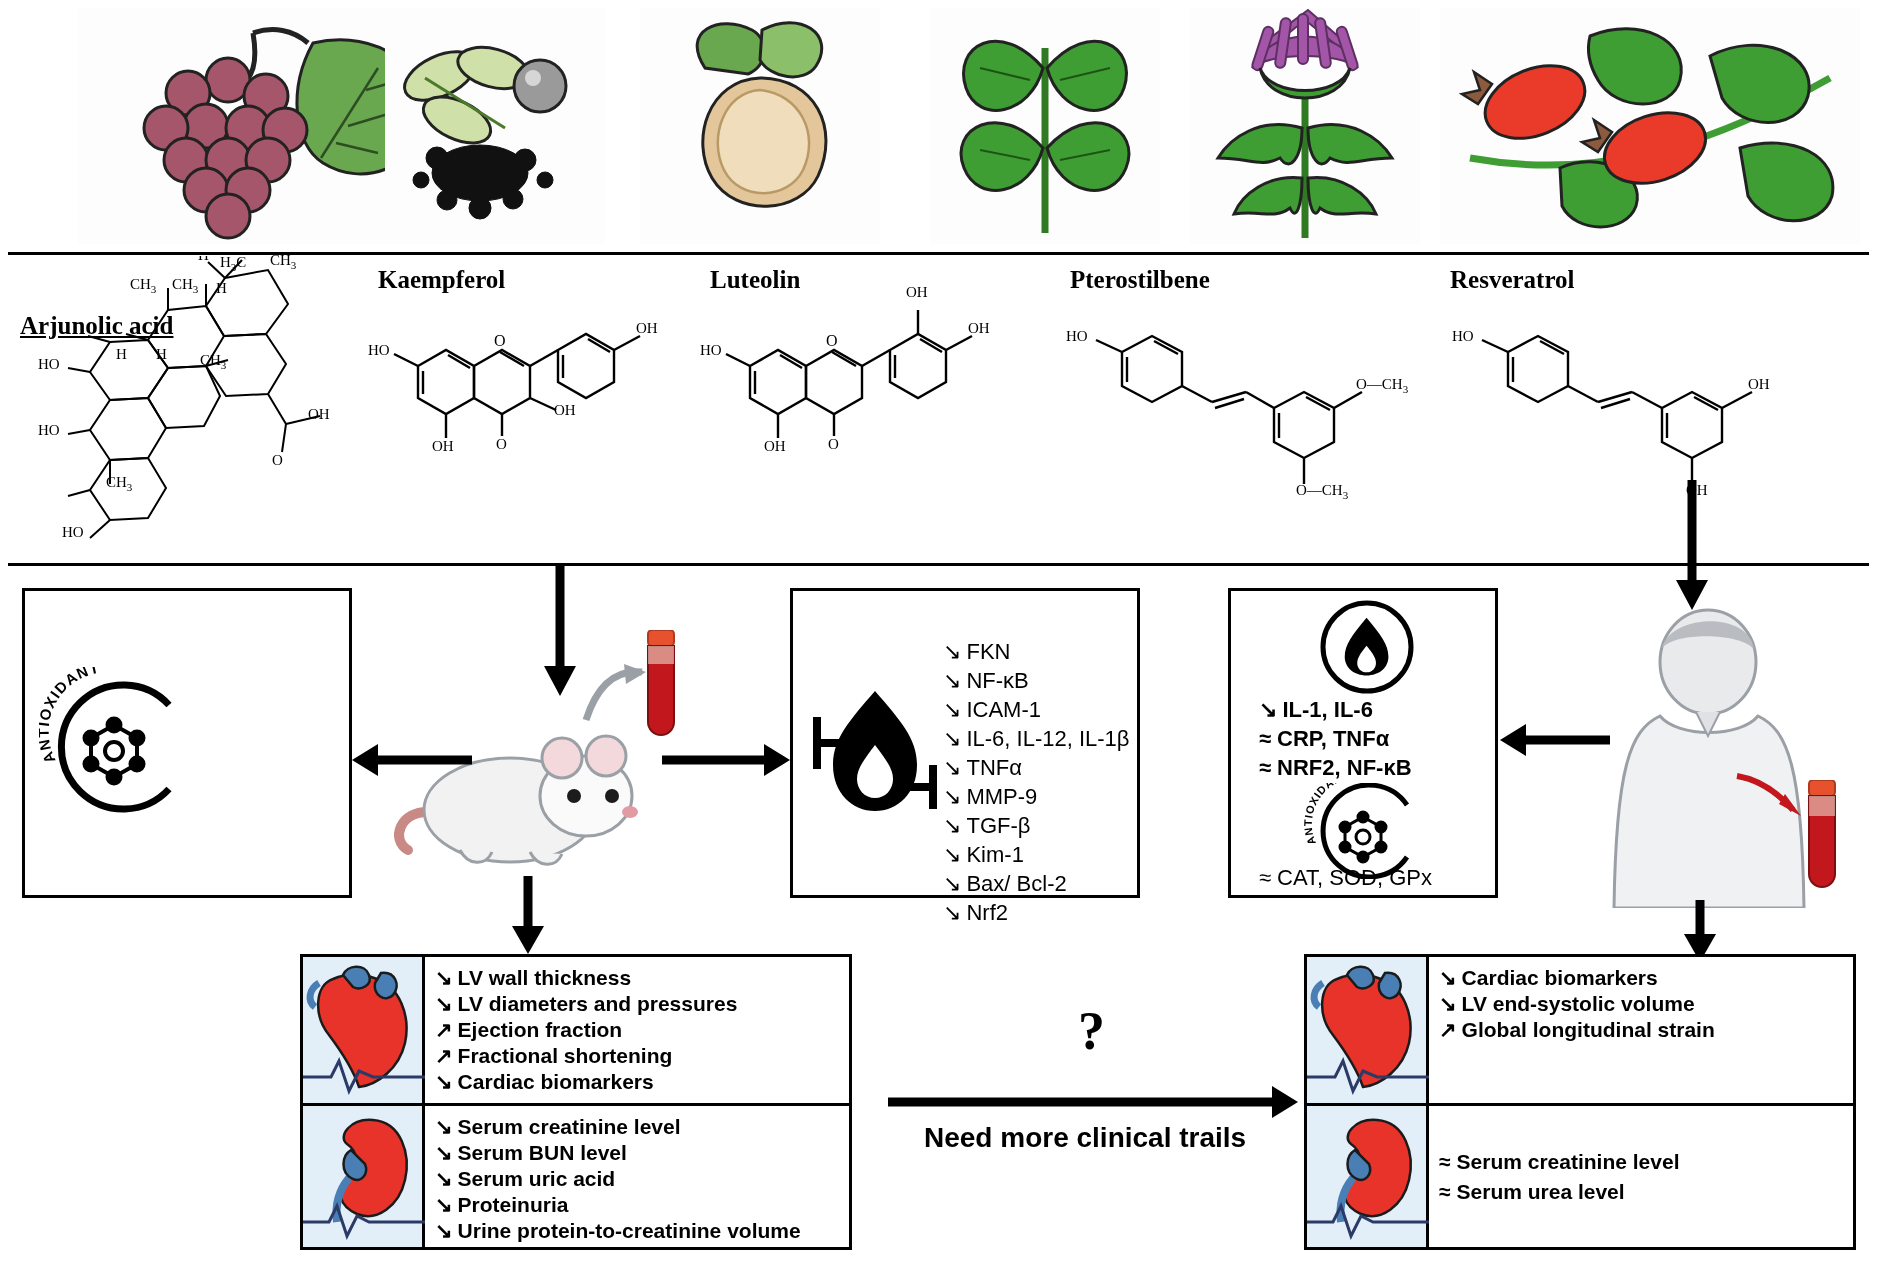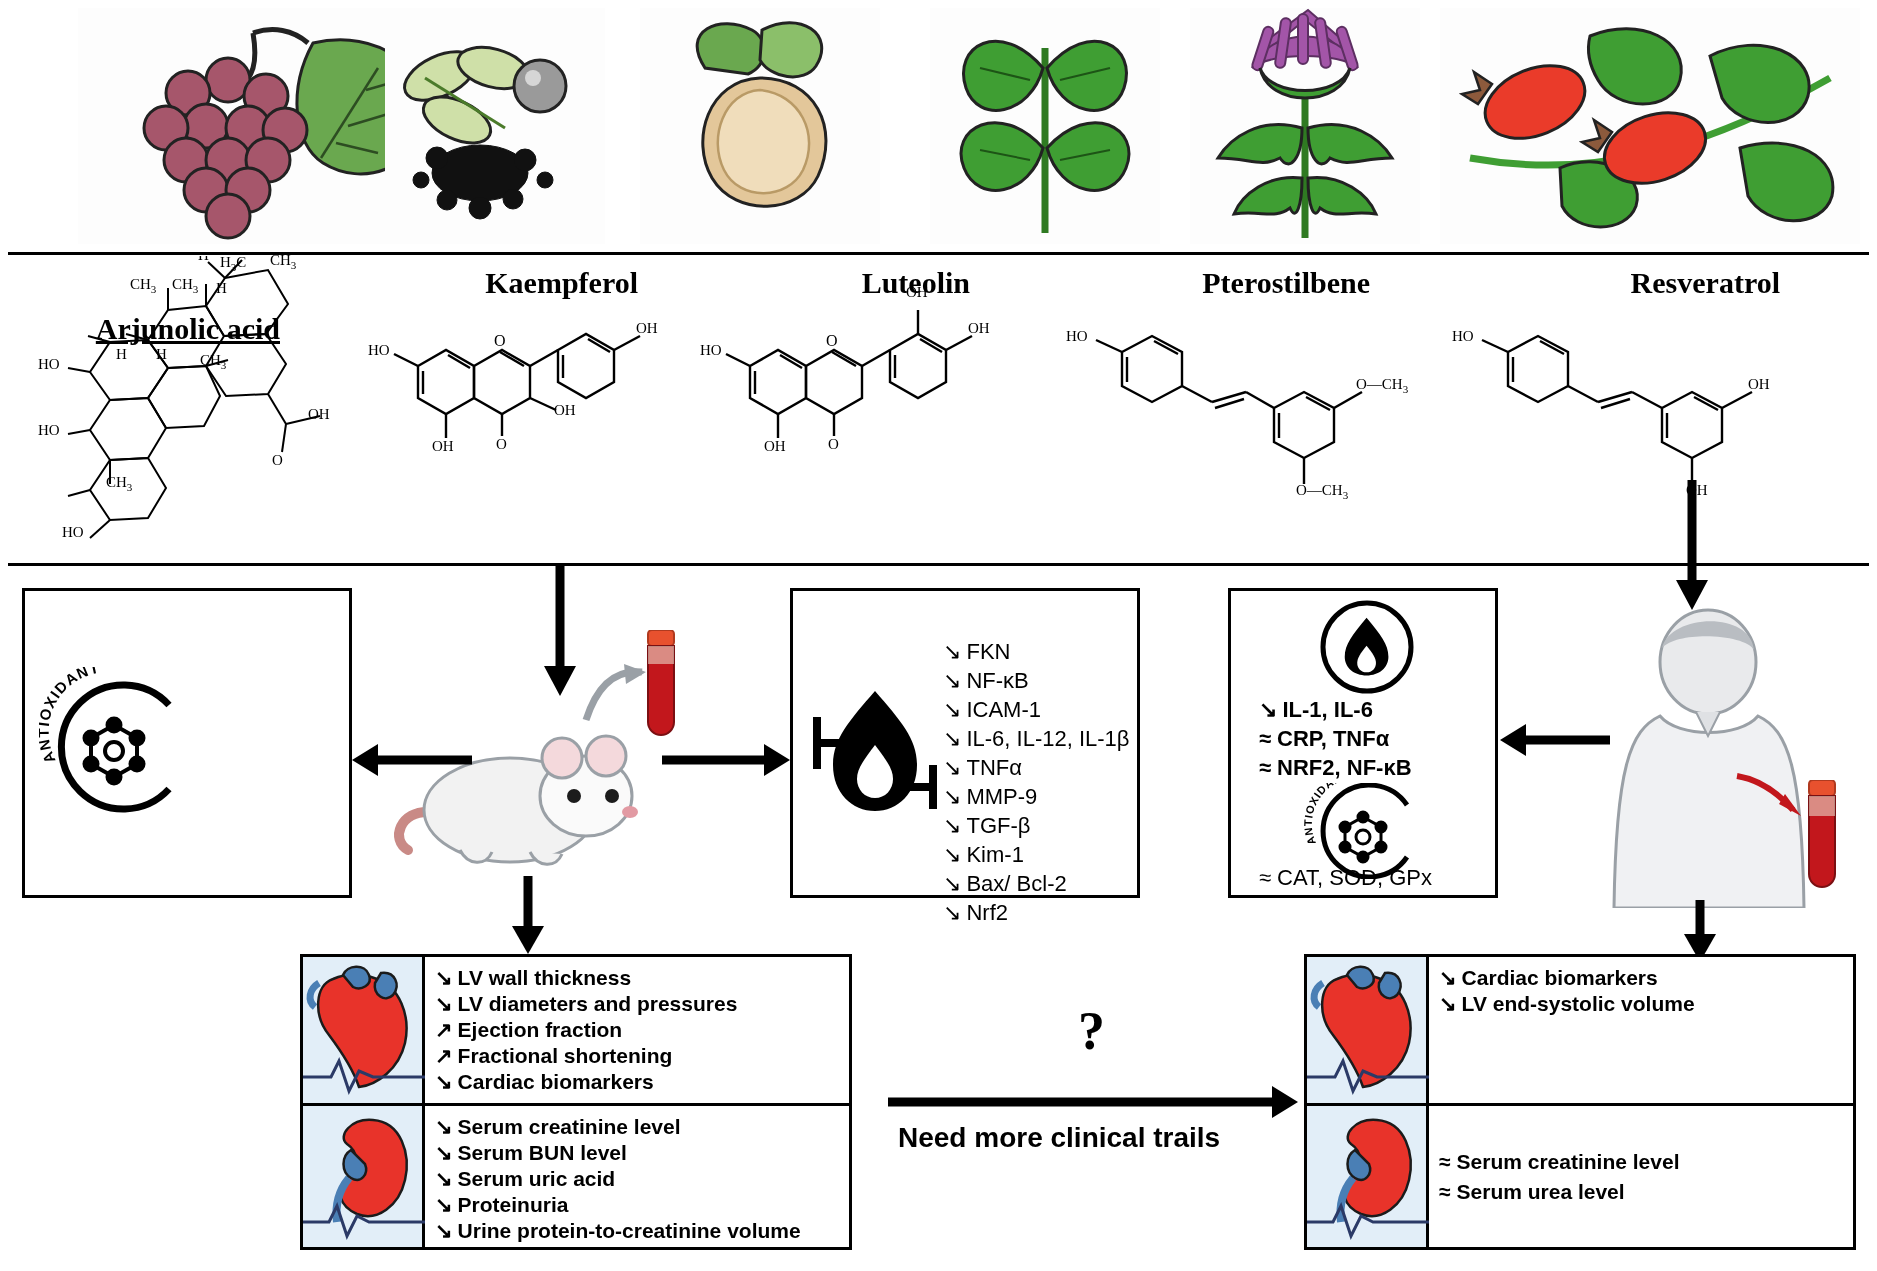--- a/index.html
+++ b/index.html
@@ -48,22 +48,22 @@
   
   .mol-row {
     position: absolute;
     left: 0; top: 256px;
     width: 1877px; height: 306px;
   }
   .mol-cell { position: absolute; top: 0; }
   .mol-title {
     font-family: "Liberation Serif", serif;
     font-weight: bold;
-    font-size: 30px;
-    text-align: right;
+    font-size: 25px;
+    text-align: left;
     white-space: nowrap;
   }
   .mol-struct { position: relative; }
   .mol-label {
     position: absolute;
     font-family: "Liberation Serif", serif;
     font-size: 15px;
     white-space: nowrap;
   }
   .mol-label sub { font-size: 11px; }
@@ -633,20 +633,21 @@
         <path d="M30 22 C 12 28, 10 58, 26 78 C 38 94, 50 112, 56 130 C 74 128, 96 112, 102 86 C 108 58, 96 30, 74 22 C 58 16, 44 16, 30 22 Z" fill="#e8332a" stroke="#1b1b1b" stroke-width="2.5"></path>
         <path d="M40 18 C 44 8, 62 6, 66 18 C 70 28, 58 34, 50 30 Z" fill="#4a7fb5" stroke="#1b1b1b" stroke-width="2.5"></path>
         <path d="M78 16 C 92 14, 98 28, 90 38 C 82 46, 70 38, 72 26 Z" fill="#4a7fb5" stroke="#1b1b1b" stroke-width="2.5"></path>
         <path d="M16 26 C 6 32, 4 44, 12 50" fill="none" stroke="#4a7fb5" stroke-width="7"></path>
         <path d="M0 120 L28 120 L36 104 L46 134 L56 114 L70 120 L122 120" fill="none" stroke="#2b3a67" stroke-width="3"></path>
       </svg>
     </div>
     <div class="list" style="position:absolute;left:132px;top:8px;font-weight:bold;font-size:21px;line-height:26px;">
       <div class="arrow-dn">Cardiac biomarkers</div>
       <div class="arrow-dn">LV end-systolic volume</div>
+      <div class="arrow-up">Global longitudinal strain</div>
     </div>
     <div class="panel-sep" style="left:0;top:146px;width:546px;"></div>
     <div class="icon-panel" style="left:0;top:149px;width:122px;height:141px;border-right:3px solid #000;">
       <svg width="122" height="141" viewBox="0 0 122 141">
         <path d="M70 14 C 98 16, 108 48, 102 74 C 96 100, 74 116, 54 108 C 36 100, 32 84, 44 72 C 56 60, 56 46, 44 38 C 34 30, 48 12, 70 14 Z" fill="#e8332a" stroke="#1b1b1b" stroke-width="2.5"></path>
         <path d="M48 44 C 38 50, 38 66, 48 72 C 58 78, 66 68, 62 58 Z" fill="#4a7fb5" stroke="#1b1b1b" stroke-width="2.5"></path>
         <path d="M46 72 C 36 84, 32 100, 34 116" fill="none" stroke="#4a7fb5" stroke-width="8"></path>
         <path d="M0 116 L26 116 L34 100 L44 130 L54 110 L66 116 L122 116" fill="none" stroke="#2b3a67" stroke-width="3"></path>
       </svg>
     </div>
@@ -654,15 +655,15 @@
       <div class="approx">Serum creatinine level</div>
       <div class="approx">Serum urea level</div>
     </div>
   </div>
 
   <div class="qmark" style="left:1078px;top:1000px;">?</div>
   <svg class="arrow" style="left:888px;top:1082px;" width="410" height="40" viewBox="0 0 410 40">
     <path d="M0 20 L386 20" stroke="#000" stroke-width="9" fill="none"></path>
     <path d="M384 4 L410 20 L384 36 Z" fill="#000"></path>
   </svg>
-  <div class="clinical-text" style="left:898px;top:1122px;text-align:right;">Need more clinical trails</div>
+  <div class="clinical-text" style="left:924px;top:1122px;text-align:right;">Need more clinical trails</div>
 
 </div>
 
 </body></html>

